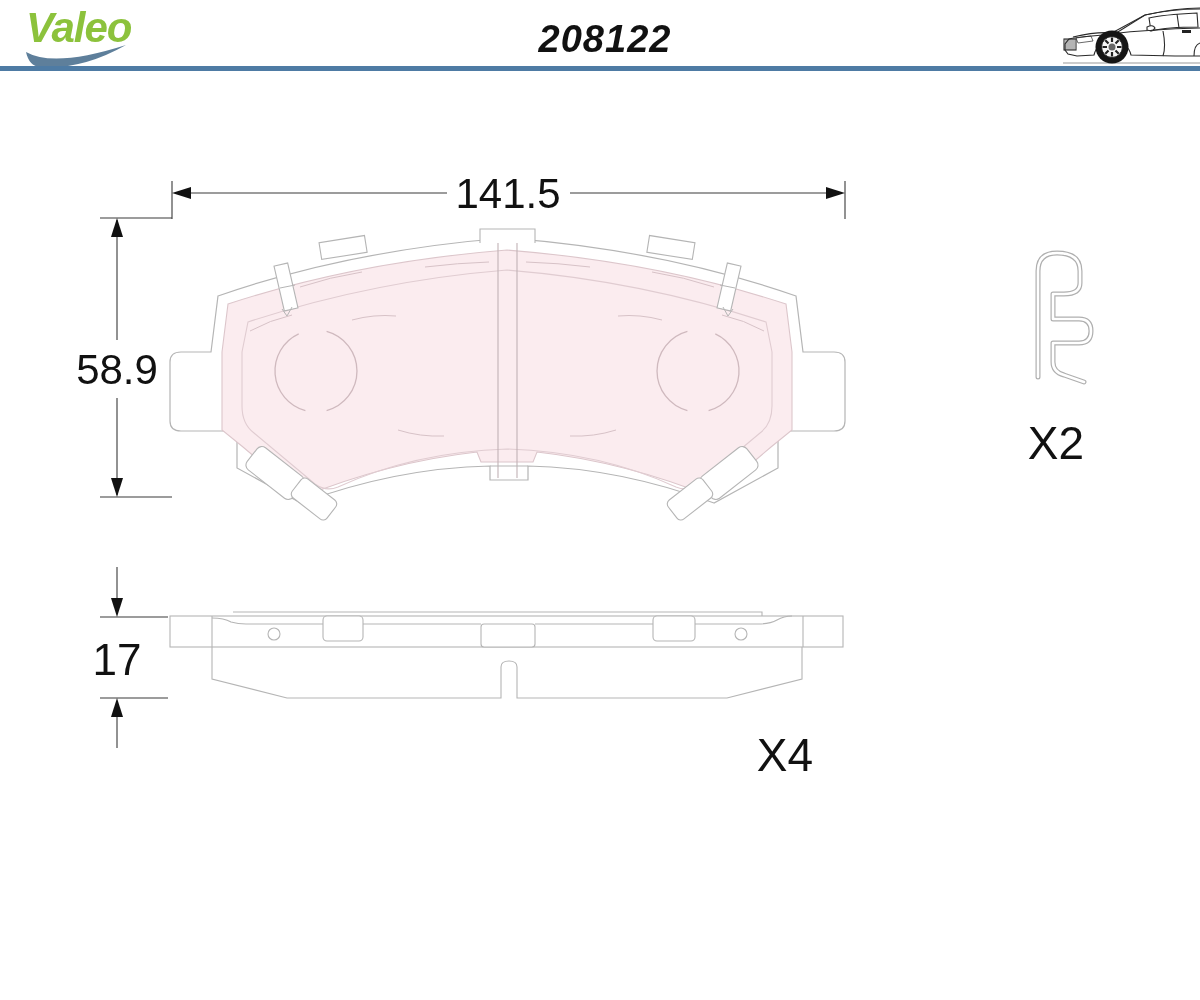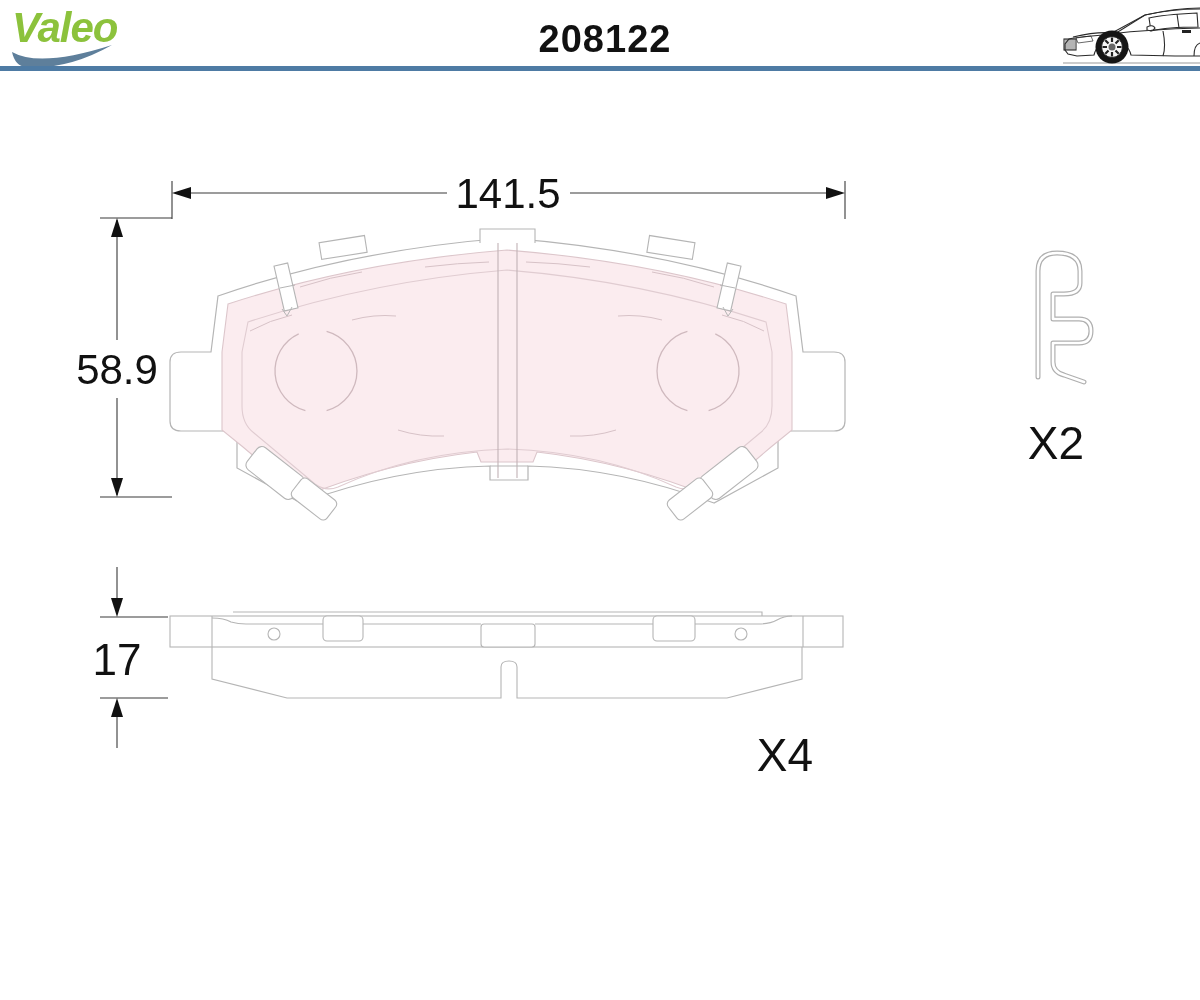--- a/index.html
+++ b/index.html
@@ -1,23 +1,23 @@
 <!DOCTYPE html>
 <html><head>
 <meta charset="utf-8">
 <style>
   html,body{margin:0;padding:0;background:#fff;}
   .page{position:relative;width:1200px;height:1000px;background:#ffffff;overflow:hidden;
         font-family:"Liberation Sans",sans-serif;}
-  .brand-wrap{position:absolute;left:10px;top:4px;width:120px;height:62px;}
+  .brand-wrap{position:absolute;left:24px;top:4px;width:120px;height:62px;}
   .brand-text{position:absolute;left:2px;top:0px;font-size:42px;font-weight:bold;font-style:italic;
               color:#8CC23C;letter-spacing:-1px;}
   .brand-swoosh{position:absolute;left:0px;top:40px;}
   .part-number{position:absolute;left:440px;top:18px;width:330px;text-align:center;
-               font-size:38px;font-weight:bold;color:#111;letter-spacing:1px;}
+               font-size:38px;font-weight:bold;color:#111;letter-spacing:1px;font-style:italic;}
   .car-box{position:absolute;left:1055px;top:0px;}
   .rule{position:absolute;left:0;top:66px;width:1200px;height:5px;background:#4E7BA4;}
   .drawing{position:absolute;left:0;top:0;}
   .dim-text{font-family:"Liberation Sans",sans-serif;fill:#111;}
 </style>
 </head>
 <body>
 
 <div class="page">
 

